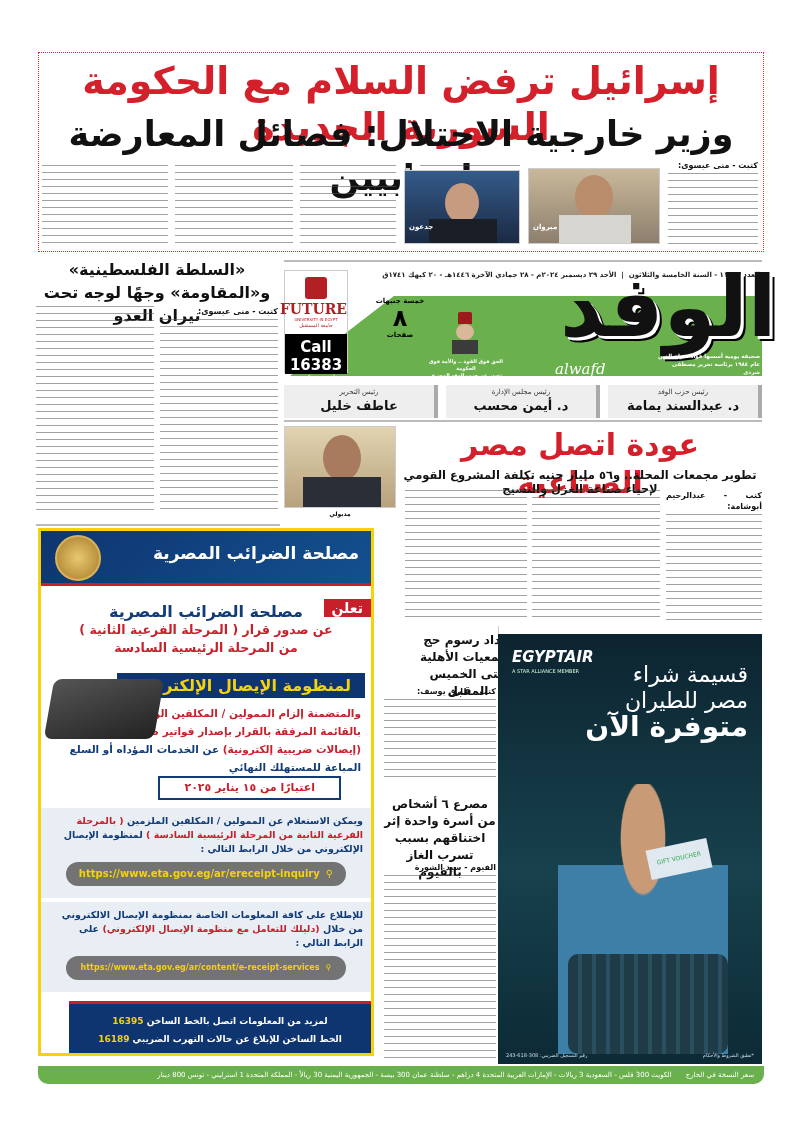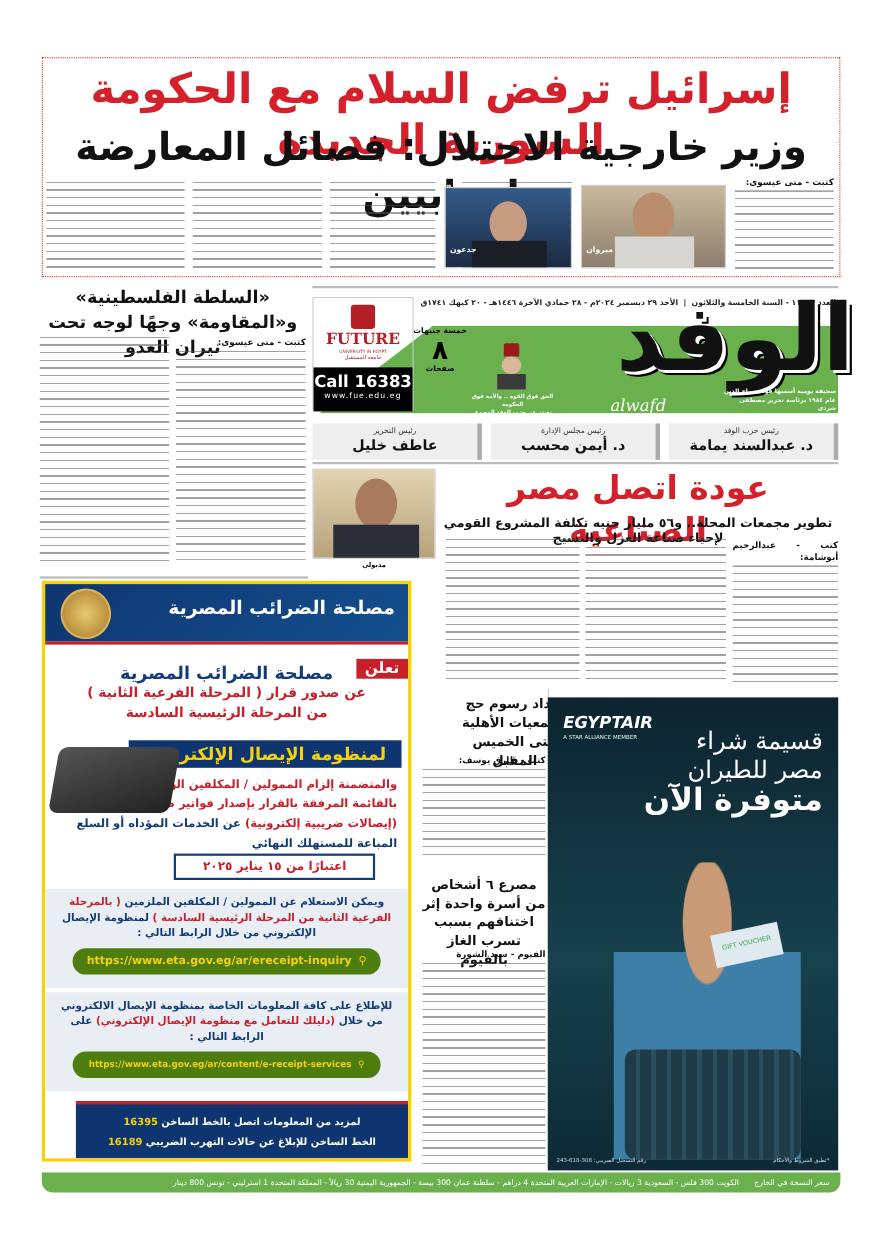--- a/index.html
+++ b/index.html
@@ -10,21 +10,21 @@
   .hl2{position:absolute;left:40px;top:112px;width:722px;text-align:center;color:#111;font-weight:bold;font-size:35px;line-height:44px;}
   .col{position:absolute;font-size:6px;line-height:8px;color:#333;text-align:justify;overflow:hidden;}
   .col .fake{display:block;height:100%;background:repeating-linear-gradient(to bottom,#555 0 1.2px,transparent 1.2px 7px);opacity:.55;}
   .byline{font-size:8px;font-weight:bold;color:#111;line-height:11px;margin-bottom:2px;}
   .photo{position:absolute;border:1px solid #ccc;overflow:hidden;}
   .photo .cap{position:absolute;bottom:12px;left:4px;color:#fff;font-size:7px;font-weight:bold;margin-top:20px;}
   .sep{position:absolute;height:2px;background:#bbb;}
   .masthead-green{position:absolute;left:290px;top:296px;width:472px;height:80px;background:#6ab04c;clip-path:polygon(22% 0,100% 0,100% 100%,0 100%);}
   .logo-ar{position:absolute;left:560px;top:262px;font-size:84px;font-weight:bold;color:#111;line-height:90px;text-shadow:3px 3px 0 #fff,5px 5px 0 #000;}
   .logo-lat{position:absolute;left:555px;top:360px;font-style:italic;font-family:"DejaVu Serif",serif;color:#fff;font-size:15px;}
-  .ad-fue{position:absolute;left:284px;top:270px;width:92px;height:103px;border:1px solid #ccc;}
+  .ad-fue{position:absolute;left:284px;top:270px;width:64px;height:103px;border:1px solid #ccc;}
   .fue-top{height:63px;text-align:center;padding-top:6px;}
   .fue-name{color:#b21f24;font-family:"DejaVu Serif",serif;font-size:14px;font-weight:bold;}
   .fue-bot{height:40px;background:#000000;color:#fff;text-align:center;direction:ltr;}
   .fue-call{font-size:15px;font-weight:bold;padding-top:4px;}
   .fue-url{font-size:7px;letter-spacing:1px;}
   .dateline{position:absolute;left:385px;top:271px;width:375px;font-size:7px;font-weight:bold;color:#222;white-space:nowrap;}
   .price{position:absolute;left:370px;top:297px;width:60px;text-align:center;font-size:7px;font-weight:bold;}
   .price .n{font-size:24px;line-height:26px;}
   .leaders{position:absolute;left:284px;top:385px;width:478px;height:33px;display:flex;gap:8px;}
   .leader{flex:1;background:#eee;border-right:4px solid #aaa;text-align:center;padding-top:2px;}
@@ -39,23 +39,23 @@
   .eta-seal{position:absolute;left:14px;top:4px;width:46px;height:46px;border-radius:50%;background:radial-gradient(circle,#e9c873,#a67a25);border:2px solid #d8b35a;}
   .eta-redline{height:3px;background:#c8202b;}
   .eta-body{padding:6px 6px 0 6px;text-align:center;}
   .eta-tagline{display:inline-block;background:#c8202b;color:#fff;font-weight:bold;font-size:14px;padding:1px 8px;position:absolute;right:0;top:68px;}
   .eta-t1{color:#123c78;font-weight:bold;font-size:16px;margin-top:10px;}
   .eta-t2,.eta-t3{color:#c8202b;font-weight:bold;font-size:12.5px;line-height:18px;}
   .eta-bar{margin:16px 0 6px 70px;background:#0e3570;color:#f5d20c;font-weight:bold;font-size:16px;padding:3px 4px;}
   .eta-red{color:#c8202b;font-weight:bold;font-size:10.5px;line-height:18px;text-align:right;padding-right:4px;}
   .eta-red .blue{color:#123c78;}
   .eta-date{display:inline-block;border:2px solid #123c78;color:#c8202b;font-weight:bold;font-size:11px;padding:1px 24px;margin-right:20px;}
-  .eta-info{background:#e9eef5;margin-top:8px;padding:6px 8px;text-align:center;font-size:9.5px;font-weight:bold;color:#123c78;line-height:14px;}
+  .eta-info{background:#e9eef5;margin-top:8px;padding:6px 8px;text-align:right;font-size:9.5px;font-weight:bold;color:#123c78;line-height:14px;}
   .eta-info .red{color:#c8202b;}
-  .eta-link{display:flex;align-items:center;justify-content:center;gap:6px;margin:6px auto;width:280px;background:#4d7c0f;color:#f5d20c;font-size:10px;font-weight:bold;border-radius:12px;padding:5px;direction:ltr;}
+  .eta-link{display:flex;align-items:center;justify-content:center;gap:6px;margin:6px auto;width:280px;background:#737373;color:#f5d20c;font-size:10px;font-weight:bold;border-radius:12px;padding:5px;direction:ltr;}
   .eta-link.small{font-size:8px;}
   .eta-foot{position:absolute;bottom:0;left:0;right:0;height:52px;background:#0e3570;color:#fff;text-align:center;font-size:9px;font-weight:bold;line-height:18px;padding-top:8px;border-top:3px solid #c8202b;margin-left:28px;}
   .eta-foot .y{color:#f5d20c;}
   .pos{position:absolute;left:8px;top:148px;width:110px;height:60px;background:linear-gradient(160deg,#555,#222);border-radius:8px;transform:skewX(-10deg);}
   .small-hl{position:absolute;left:384px;width:112px;text-align:center;font-weight:bold;font-size:12px;line-height:17px;color:#111;}
   .egyptair{position:absolute;left:498px;top:634px;width:264px;height:430px;background:linear-gradient(180deg,#0c2430,#17414d 55%,#0c2a35);overflow:hidden;}
   .ea-logo{position:absolute;left:14px;top:14px;color:#fff;font-style:italic;font-weight:bold;font-size:15px;direction:ltr;}
   .ea-sub{position:absolute;left:14px;top:34px;color:#cfd;font-size:5px;direction:ltr;}
   .ea-txt{position:absolute;right:14px;top:28px;color:#fff;text-align:right;font-size:22px;line-height:26px;}
   .ea-txt .b{font-weight:bold;font-size:28px;}

